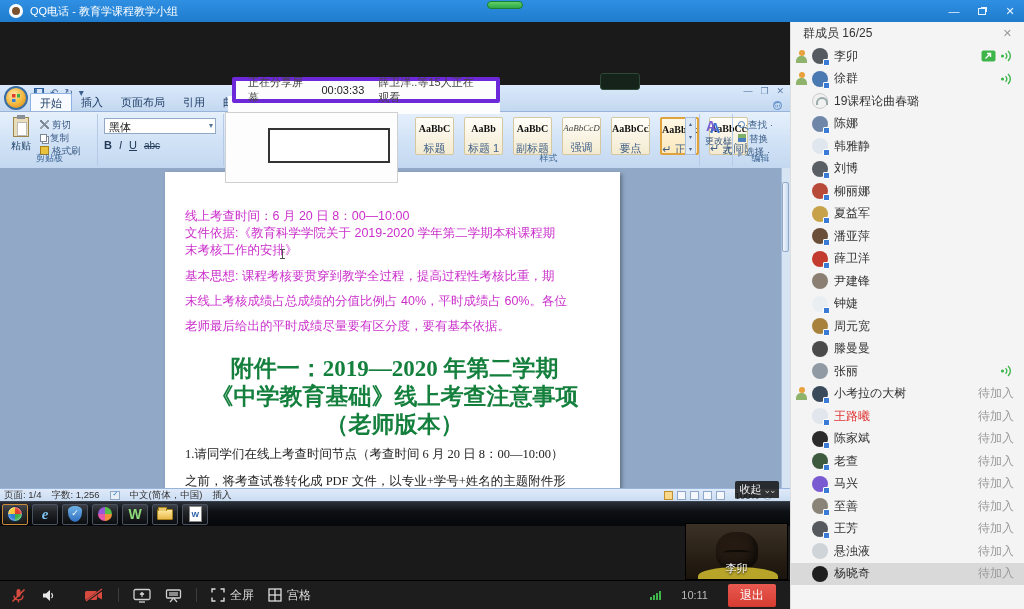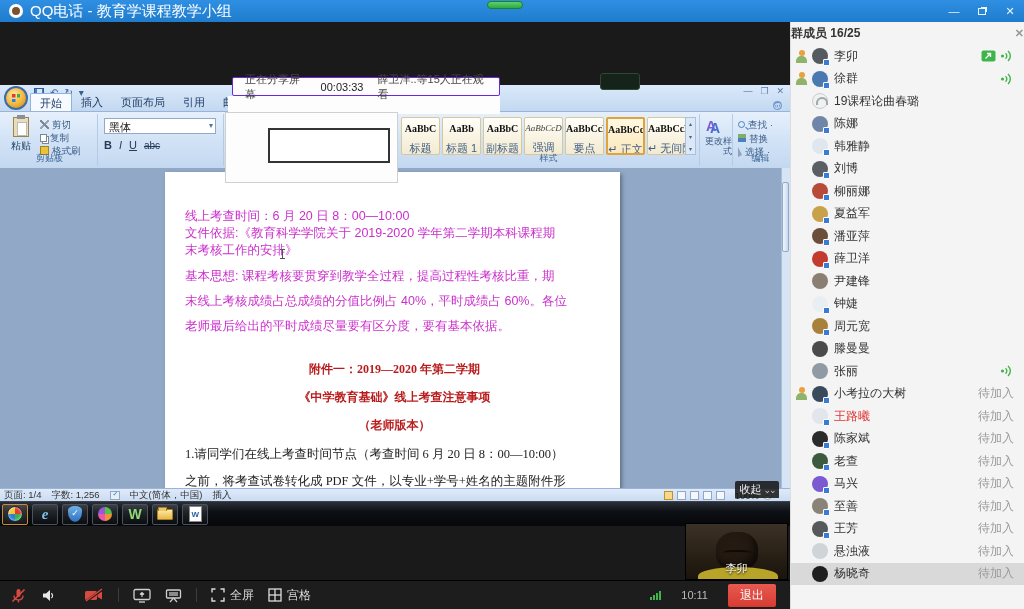--- a/index.html
+++ b/index.html
@@ -4,21 +4,21 @@
 <style>
   * { margin:0; padding:0; box-sizing:border-box; }
   html,body { width:1024px; height:609px; overflow:hidden; }
   body { font-family:"Liberation Sans", sans-serif; background:#191919; position:relative; font-size:12px; }
   .abs { position:absolute; }
 
   
   .titlebar { left:0; top:0; width:1024px; height:22px; background:linear-gradient(#2f8fe2,#1f7ccd); color:#fff; display:flex; align-items:center; }
   .qq-ic { width:14px; height:14px; border-radius:50%; background:#fff; margin:0 7px 0 9px; position:relative; }
   .qq-ic::after { content:""; position:absolute; left:3px; top:3px; width:8px; height:8px; border-radius:50%; background:#7a5230; }
-  .tb-title { font-size:15px; }
+  .tb-title { font-size:11px; }
   .green-pill { position:absolute; left:487px; top:1px; width:36px; height:8px; border-radius:4px; background:linear-gradient(#5fd06a,#2fa845); border:1px solid #1d7f32; }
   .winbtns { margin-left:auto; display:flex; align-items:center; height:100%; }
   .winbtn { width:28px; height:100%; display:flex; align-items:center; justify-content:center; color:#eaf4ff; font-size:11px; cursor:default; }
   .restore-glyph { width:8px; height:7px; border:1px solid #eaf4ff; box-shadow:2px -2px 0 -1px #eaf4ff; }
 
   
   .call-bg { left:0; top:22px; width:790px; height:587px; background:#1a1a1a; }
 
   
   .word { left:0; top:85px; width:790px; height:416px; background:#c6d9f1; }
@@ -55,21 +55,21 @@
   .mi-painter { background:#e8c23a; border:1px solid #a8821a; }
   
   .g-font { left:100px; width:124px; }
   .fontbox { position:absolute; left:4px; top:4px; width:112px; height:16px; background:#fff; border:1px solid #91a8c6; font-size:11px; color:#222; padding:1px 4px; }
   .fontbox::after { content:"▾"; position:absolute; right:2px; top:2px; font-size:8px; color:#55749c; }
   .fmtrow { position:absolute; left:4px; top:25px; display:flex; gap:7px; font-size:11px; color:#233a58; align-items:center; }
   .fmtrow .b { font-weight:bold; } .fmtrow .i { font-style:italic; } .fmtrow .u { text-decoration:underline; }
   .fmtrow .s { text-decoration:line-through; font-size:10px; }
   
   .g-styles { left:398px; width:302px; }
-  .chips { position:absolute; left:3px; top:3px; display:flex; gap:2px; }
+  .chips { position:absolute; left:17px; top:3px; display:flex; gap:10px; }
   .chip { width:39px; height:38px; background:linear-gradient(#fffef8,#f3ead0); border:1px solid #d6c89e; border-radius:2px; text-align:center; overflow:hidden; }
   .chip .pv { font-family:"Liberation Serif", serif; font-size:10px; font-weight:bold; color:#111; margin-top:5px; white-space:nowrap; }
   .chip .pv.it { font-style:italic; font-weight:normal; color:#444; font-size:9px; }
   .chip .lb { font-size:11px; color:#3f5f88; margin-top:7px; white-space:nowrap; }
   .chip.sel { border:2px solid #e0a23c; background:linear-gradient(#fff8e3,#fce8bb); }
   .chipscroll { position:absolute; right:3px; top:3px; width:11px; height:38px; background:#dce8f6; border:1px solid #a9c0de; font-size:6px; color:#44628c; display:flex; flex-direction:column; align-items:center; justify-content:space-between; padding:2px 0; }
   
   .g-change { left:700px; width:33px; }
   .aa { position:absolute; left:6px; top:4px; font-weight:bold; font-size:14px; color:#7a5fd0; text-shadow:4px 2px 0 #3a6fd8; }
   .cs-label { position:absolute; left:0; top:22px; width:100%; text-align:right; font-size:9px; color:#3a5b84; line-height:10px; }
@@ -83,37 +83,37 @@
   .mi-select { width:0; height:0; border-left:4px solid #8fa3ba; border-top:8px solid transparent; border-bottom:2px solid transparent; }
 
   
   .docarea { position:absolute; left:0; top:83px; width:790px; height:320px; background:#91a9c7; overflow:hidden; }
   .vscroll { position:absolute; right:0; top:0; width:9px; height:320px; background:#d7e4f4; border-left:1px solid #a8bedb; }
   .vthumb { position:absolute; right:1px; top:14px; width:7px; height:70px; background:linear-gradient(90deg,#f2f7fd,#c7d9ef); border:1px solid #91a8c6; border-radius:2px; }
   .page { position:absolute; left:165px; top:4px; width:455px; height:316px; background:#fff; box-shadow:2px 2px 4px rgba(0,0,0,.35); padding:36px 16px 0 20px; overflow:hidden; }
   .pink { color:#cb2fcb; font-size:12.5px; }
   .p1 { line-height:17px; }
   .p2 { line-height:25px; margin-top:5px; }
-  .dheading { color:#b91c1c; font-weight:bold; font-size:12px; line-height:28px; text-align:center; margin-top:16px; font-family:"Liberation Serif", serif; }
+  .dheading { color:#15803d; font-weight:bold; font-size:23px; line-height:28px; text-align:center; margin-top:16px; font-family:"Liberation Serif", serif; }
   .dbody { color:#222; font-size:12.5px; line-height:27px; margin-top:2px; font-family:"Liberation Serif", serif; }
   .ibeam { position:absolute; left:282px; top:81px; width:1px; height:10px; background:#555; }
   .ibeam::before,.ibeam::after { content:""; position:absolute; left:-2px; width:5px; height:1px; background:#555; }
   .ibeam::before { top:0; } .ibeam::after { bottom:0; }
 
   
   .statusbar { position:absolute; left:0; top:403px; width:790px; height:13px; background:linear-gradient(#dfeafa,#cadcf2); border-top:1px solid #98b4da; display:flex; align-items:center; font-size:9.5px; color:#333; gap:10px; padding:0 4px; }
   .sb-right { margin-left:auto; display:flex; align-items:center; gap:4px; margin-right:14px; }
   .viewic { width:9px; height:9px; border:1px solid #8fa8c8; background:#f4f8fd; }
   .viewic.on { background:#f8d98a; border-color:#c09030; }
   .zoomminus { width:9px; height:9px; border:1px solid #8fa8c8; border-radius:50%; color:#44628c; font-size:8px; line-height:7px; text-align:center; background:#eef4fb; }
   .spellic { width:10px; height:9px; background:#e8eef6; border:1px solid #8fa8c8; position:relative; }
   .spellic::after { content:"✓"; position:absolute; left:2px; top:-2px; font-size:7px; color:#2a7fd0; }
 
   
-  .sharebar { left:232px; top:77px; width:268px; height:19px; background:#fdfdfd; border:1px solid #6d28d9; border-radius:2px; display:flex; align-items:center; gap:14px; font-size:11px; color:#444; padding:0 12px; z-index:30; }
+  .sharebar { left:232px; top:77px; width:268px; height:26px; background:#fdfdfd; border:4px solid #6d28d9; border-radius:2px; display:flex; align-items:center; gap:14px; font-size:11px; color:#444; padding:0 12px; z-index:30; }
   .sharebar .dur { color:#222; }
   .whiteA { left:228px; top:96px; width:272px; height:18px; background:#fdfdfd; z-index:25; }
   .whiteB { left:225px; top:112px; width:173px; height:71px; background:#fdfdfd; border:1px solid #d0d0d0; z-index:25; }
   .innerbox { left:268px; top:128px; width:122px; height:35px; background:#fff; border:2px solid #333; z-index:26; }
   .darkpill { left:600px; top:73px; width:40px; height:17px; background:#15231a; border:1px solid #2e4a36; border-radius:3px; z-index:30; }
   .collapse { left:735px; top:481px; width:44px; height:17px; background:rgba(20,20,20,.85); color:#eee; font-size:11px; display:flex; align-items:center; justify-content:center; gap:2px; z-index:40; border-radius:2px 2px 0 0; }
   .collapse .chev { font-size:9px; color:#ccc; letter-spacing:-2px; }
 
   
   .taskbar { left:0; top:501px; width:790px; height:25px; background:linear-gradient(#2a2f38,#0d1014 40%,#05070a); border-top:1px solid #3c424d; display:flex; align-items:center; gap:4px; padding-left:2px; }
@@ -141,21 +141,21 @@
   .cbtn { display:flex; align-items:center; gap:5px; font-size:12px; color:#ddd; }
   .divider { width:1px; height:14px; background:#3c3c3c; }
   .ctl-right { margin-left:auto; display:flex; align-items:center; gap:20px; margin-right:14px; }
   .sig { display:flex; align-items:flex-end; gap:1px; }
   .sig i { width:2px; background:#3db54a; display:block; }
   .time { color:#bbb; font-size:11px; }
   .exitbtn { background:linear-gradient(#e85a50,#d63b31); color:#fff; font-size:12px; padding:3px 12px; border-radius:2px; }
 
   
   .sidebar { left:790px; top:22px; width:234px; height:587px; background:#f4f4f4; border-left:1px solid #ddd; display:flex; flex-direction:column; }
-  .mheader { height:23px; display:flex; align-items:center; padding:0 0; font-size:12px; color:#333; flex:none;font-weight:bold; }
+  .mheader { height:23px; display:flex; align-items:center; padding:0 12px; font-size:12px; color:#333; flex:none; }
   .mclose { margin-left:auto; color:#999; font-size:11px; }
   .mlist { flex:1; overflow:hidden; }
   .mrow { height:22.5px; display:flex; align-items:center; padding:0 10px 0 4px; position:relative; }
   .mrow.hl { background:#d9d9d9; }
   .person { width:13px; height:13px; position:relative; margin-right:4px; flex:none; visibility:hidden; }
   .person.show { visibility:visible; }
   .person::before { content:""; position:absolute; left:4px; top:0; width:6px; height:6px; border-radius:50%; background:#e8a13c; }
   .person::after { content:""; position:absolute; left:1px; top:6px; width:11px; height:7px; border-radius:5px 5px 0 0; background:#8fb36a; }
   .avatar { width:16px; height:16px; border-radius:50%; flex:none; margin-right:6px; position:relative; }
   .avatar .badge { position:absolute; right:-2px; bottom:-2px; width:7px; height:7px; background:#3a7bd5; border-radius:1px; border:1px solid #fff; }

